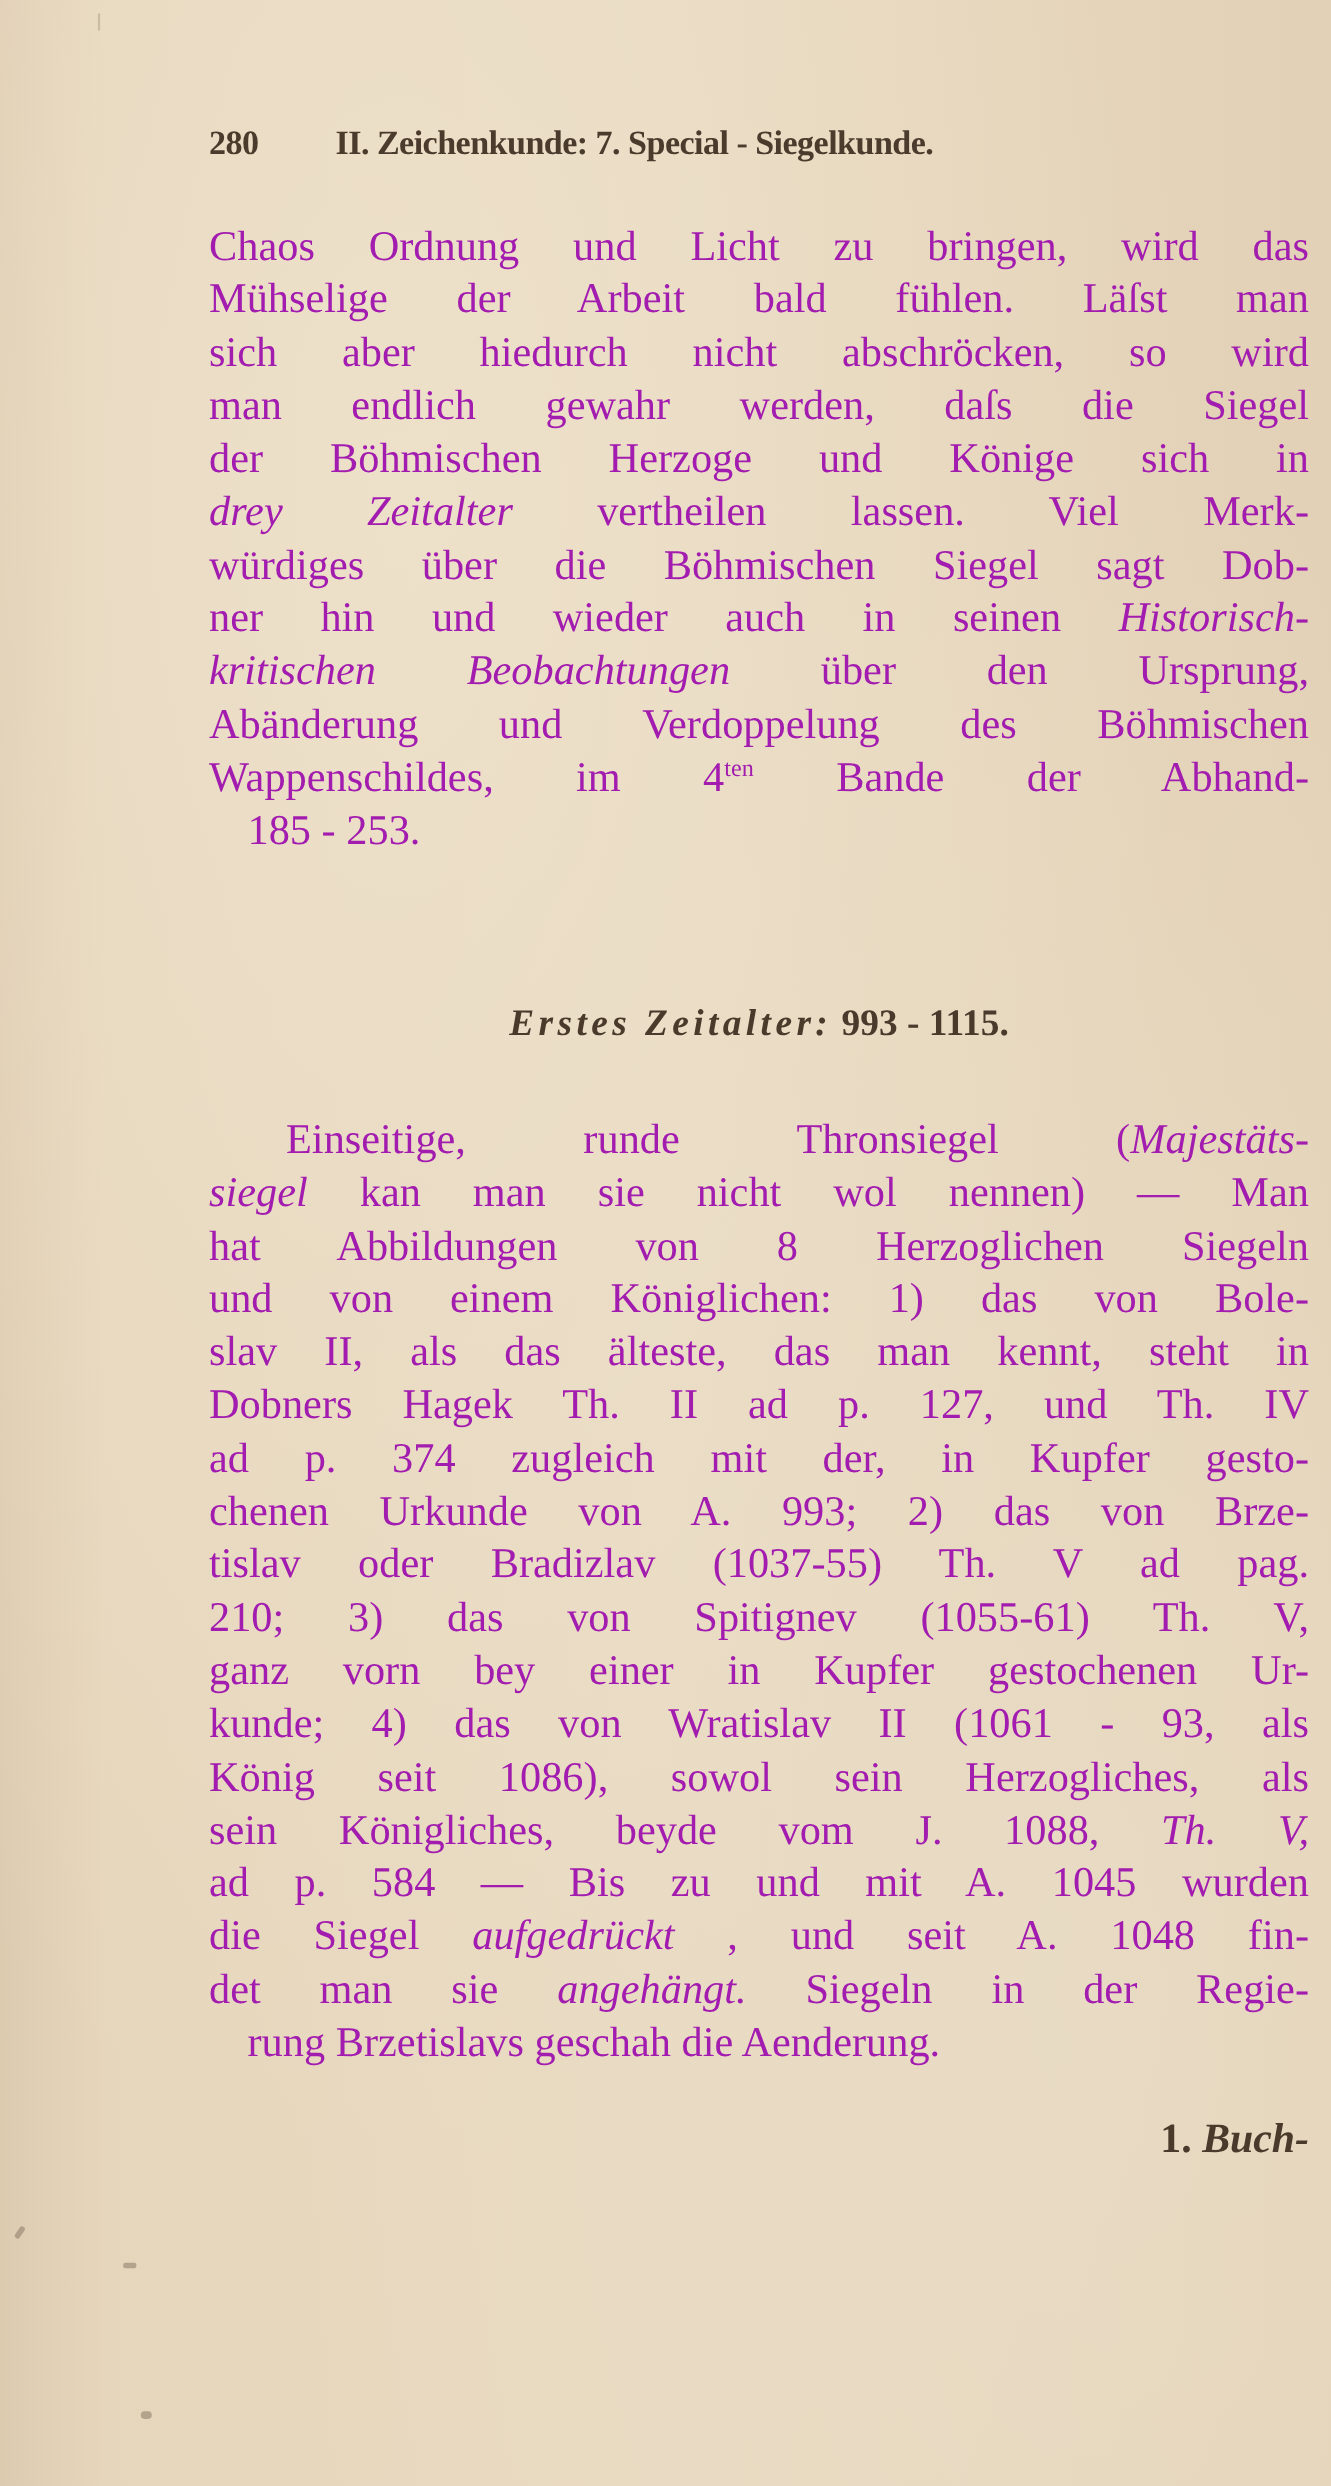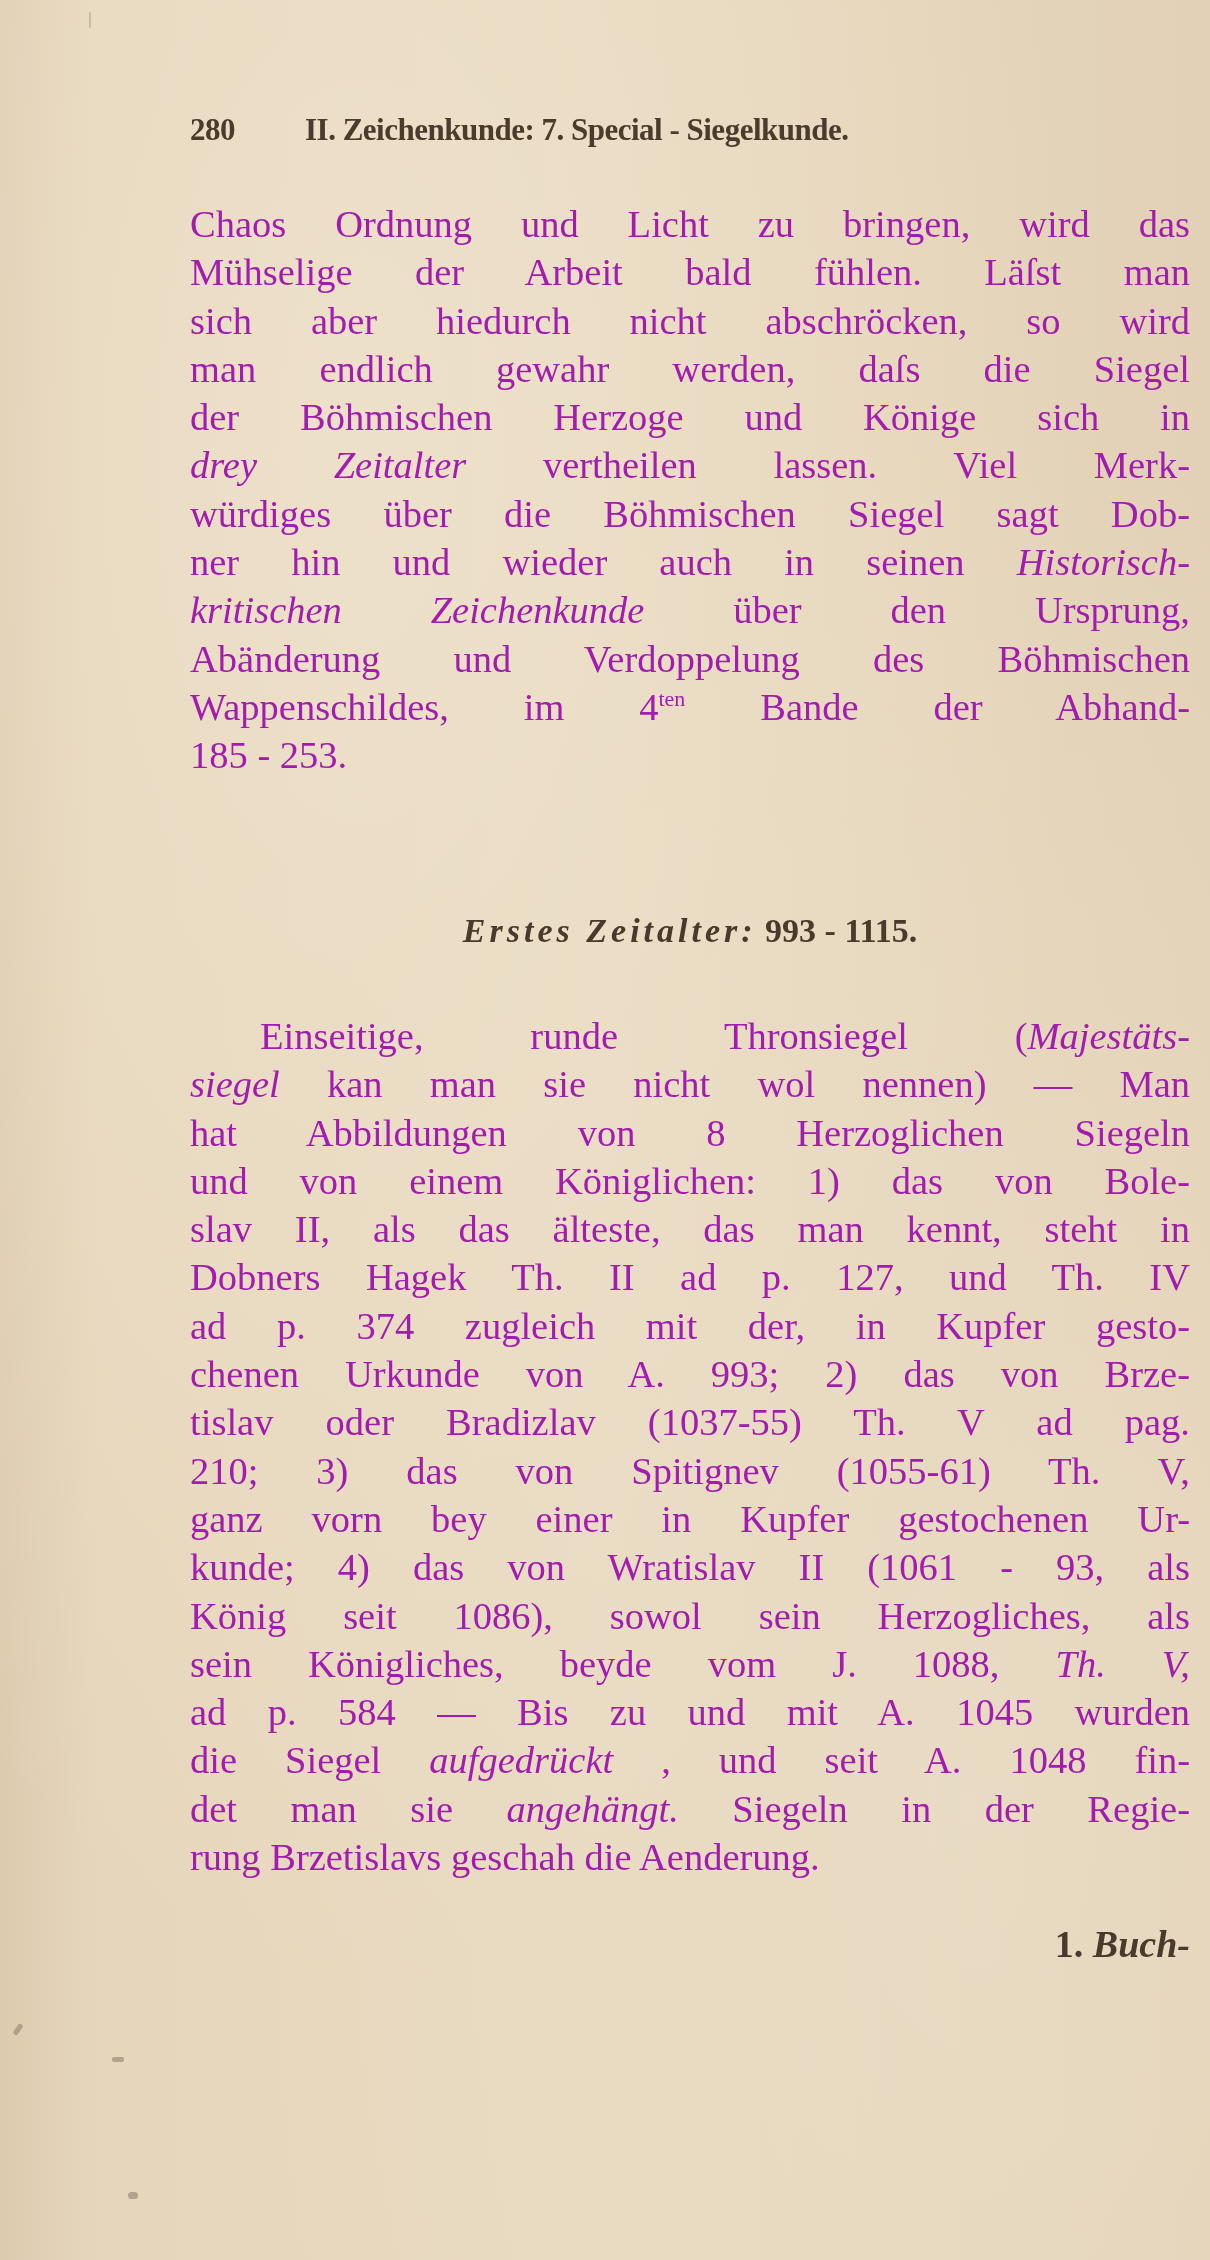--- a/index.html
+++ b/index.html
@@ -19,21 +19,21 @@
     position: absolute; left: 180px; top: 112px; width: 1000px;
     font-size: 31px; font-weight: bold; letter-spacing: -0.5px;
     color: #4b3b2d; white-space: nowrap;
   }
   .header .pg { display: inline-block; width: 115px; }
   .body {
     position: absolute; left: 180px; top: 200px; width: 1000px;
     font-size: 38.5px; line-height: 48.3px; color: #a21caf;
   }
   .line { display: block; white-space: nowrap; text-align: justify; text-align-last: justify; height: 48.3px; }
-  .line.last { text-align-last: left; }
+  .line.last { text-align-last: left; margin-left: 35px; }
   .line.indent { padding-left: 70px; }
   i { font-style: italic; }
   sup { font-size: 22px; vertical-align: 14px; line-height: 0; }
   .section-heading {
     position: absolute; left: 180px; top: 912px; width: 1000px;
     text-align: center; font-size: 34px; font-style: italic; font-weight: bold;
     letter-spacing: 4px; color: #4a3a2c;
   }
   .section-heading .yr { font-style: normal; letter-spacing: 0; }
   .body2 { top: 1012px; }
@@ -55,21 +55,21 @@
 
   <div class="body">
     <span class="line">Chaos Ordnung und Licht zu bringen, wird das</span>
     <span class="line">Mühselige der Arbeit bald fühlen.  Läſst man</span>
     <span class="line">sich aber hiedurch nicht abschröcken, so wird</span>
     <span class="line">man endlich gewahr werden, daſs die Siegel</span>
     <span class="line">der Böhmischen Herzoge und Könige sich in</span>
     <span class="line"><i>drey Zeitalter</i><span> vertheilen lassen.  Viel Merk-</span></span>
     <span class="line">würdiges über die Böhmischen Siegel sagt Dob-</span>
     <span class="line"><span>ner hin und wieder auch in seinen </span><i>Historisch-</i></span>
-    <span class="line"><i>kritischen Zeichenkunde</i><span> über den Ursprung,</span></span>
+    <span class="line"><i>kritischen Beobachtungen</i><span> über den Ursprung,</span></span>
     <span class="line">Abänderung und Verdoppelung des Böhmischen</span>
     <span class="line"><span>Wappenschildes, im 4</span><sup>ten</sup><span> Bande der Abhand-</span></span>
     <span class="line last">185 - 253.</span>
   </div>
 
   <div class="section-heading">
     <span>Erstes Zeitalter:</span><span class="yr"> 993 - 1115.</span>
   </div>
 
   <div class="body body2">

